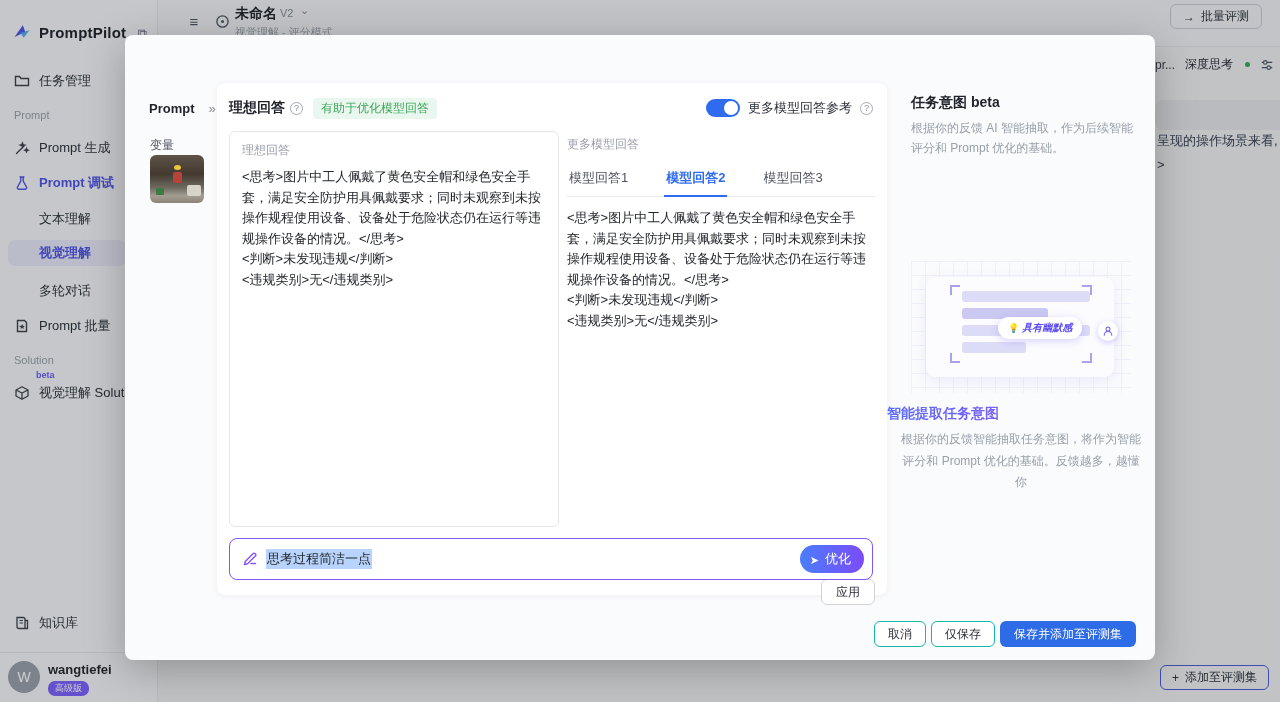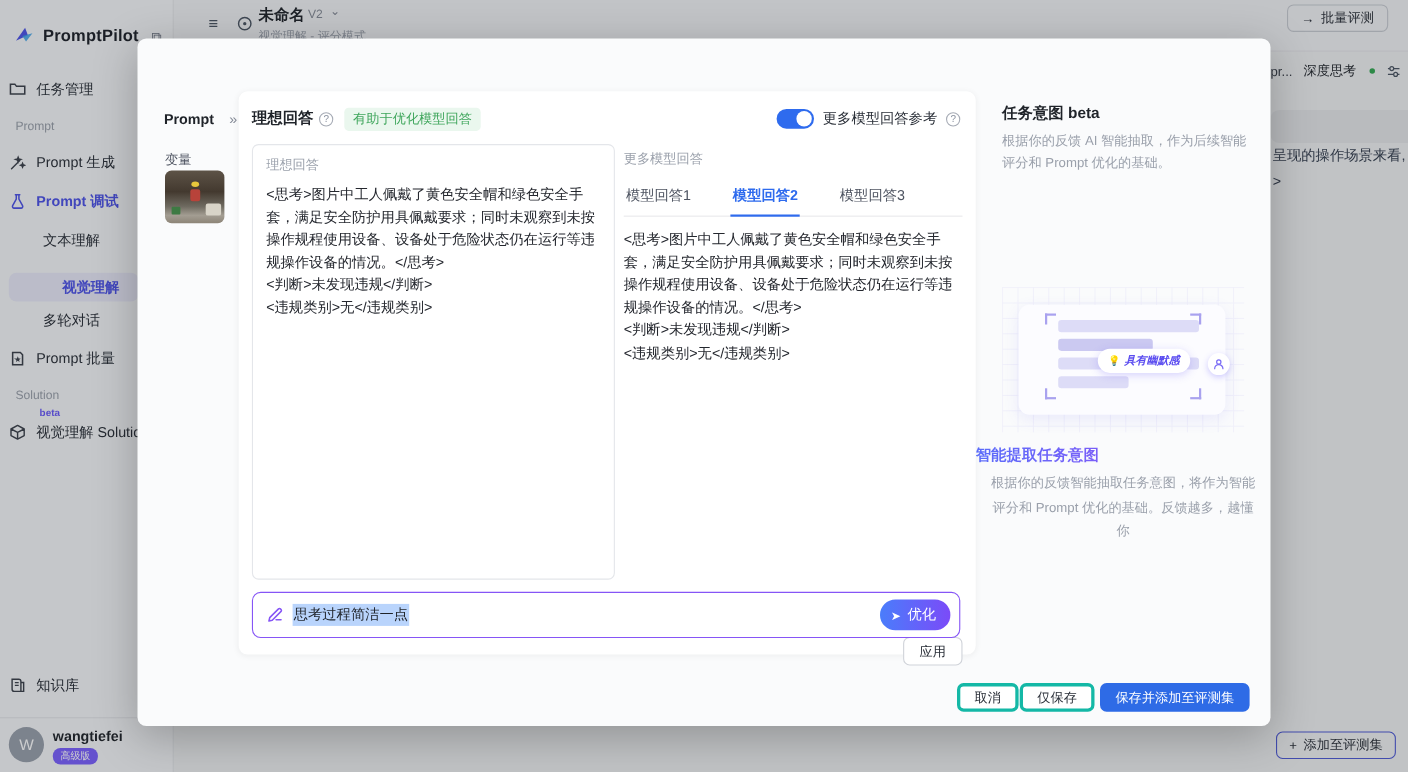--- a/index.html
+++ b/index.html
@@ -8,21 +8,21 @@
   .app { position:absolute; inset:0; }
 
   
   .sidebar { position:absolute; left:0; top:0; width:158px; height:702px;
     background:#f7f8fa; border-right:1px solid #e4e6ea; }
   .logo-row { position:absolute; left:12px; top:22px; width:140px; display:flex; align-items:center; gap:7px; }
   .logo-mark { width:20px; height:20px; }
   .logo-text { font-size:15px; font-weight:bold; color:#1d2129; letter-spacing:.2px; }
   .collapse-ic { position:absolute; right:10px; top:26px; color:#6b7280; font-size:13px; }
   .nav-item { position:absolute; left:0; width:158px; height:22px; display:flex; align-items:center;
-    gap:9px; padding-left:8px; font-size:13px; color:#2a2f38; cursor:pointer; }
+    gap:9px; padding-left:14px; font-size:13px; color:#2a2f38; cursor:pointer; }
   .nav-item .ni { width:16px; height:16px; flex:0 0 16px; color:#3c414b; }
   .nav-sub { padding-left:39px; }
   .nav-section { position:absolute; left:14px; font-size:11px; color:#9aa0ab; }
   .nav-active { color:#4d53e8; font-weight:bold; }
   .nav-active .ni { color:#4d53e8; }
   .nav-pill { position:absolute; left:8px; width:118px; height:26px; border-radius:7px;
     background:#e9eaf9; display:flex; align-items:center; padding-left:31px;
     font-size:13px; color:#4d53e8; font-weight:bold; cursor:pointer; }
   .beta-tag { position:absolute; left:36px; top:370px; font-size:9px; font-weight:bold; color:#6a5af9; }
   .side-divider { position:absolute; left:0; right:0; top:652px; border-top:1px solid #e4e6ea; }
@@ -142,21 +142,21 @@
     background:#fff; box-shadow:0 2px 6px rgba(99,85,247,.3); display:flex; align-items:center;
     justify-content:center; color:#7a6cf5; }
   .in-cta { position:absolute; left:0; right:0; top:332px; text-align:left; font-size:14px; font-weight:bold;
     background:linear-gradient(90deg,#5b6cfa,#a44df6); -webkit-background-clip:text;
     background-clip:text; color:transparent; cursor:pointer; }
   .in-cta-desc { position:absolute; left:14px; width:240px; top:356px; text-align:center;
     font-size:12px; line-height:1.8; color:#9aa0ab; }
 
   
   .m-footer { position:absolute; left:0; right:0; bottom:0; height:60px; }
-  .f-btn { position:absolute; top:21px; height:26px; padding:0 13px; border:3px solid #14b8a6;
+  .f-btn { position:absolute; top:21px; height:26px; padding:0 13px; border:1px solid #14b8a6;
     border-radius:6px; background:#fff; font-size:12px; color:#2a2f38; cursor:pointer; }
   .f-cancel { right:229px; }
   .f-save { right:160px; }
   .f-primary { right:19px; border:none; background:#2e6be6; color:#fff; padding:0 14px; }
   svg { display:block; }
 </style>
 </head>
 <body>
 
 <div class="app">
@@ -191,21 +191,21 @@
       <svg class="ni" viewBox="0 0 16 16">
           <path d="M6 2h4M6.8 2v4L3.5 12a1.5 1.5 0 0 0 1.3 2.2h6.4A1.5 1.5 0 0 0 12.5 12L9.2 6V2" fill="none" stroke="currentColor" stroke-width="1.4" stroke-linecap="round"></path>
         </svg>
       <span>Prompt 调试</span>
     </div>
 
     <div class="nav-item nav-sub" style="top:208px;">
       <span>文本理解</span>
     </div>
 
-    <div class="nav-pill" style="top:248px;justify-content:center;">
+    <div class="nav-pill" style="top:240px;">
       <span>视觉理解</span>
     </div>
 
     <div class="nav-item nav-sub" style="top:280px;">
       <span>多轮对话</span>
     </div>
 
     <div class="nav-item" style="top:315px;">
       <svg class="ni" viewBox="0 0 16 16">
           <path d="M3.5 2.5h7l2 2v9h-9z" fill="none" stroke="currentColor" stroke-width="1.4"></path>

